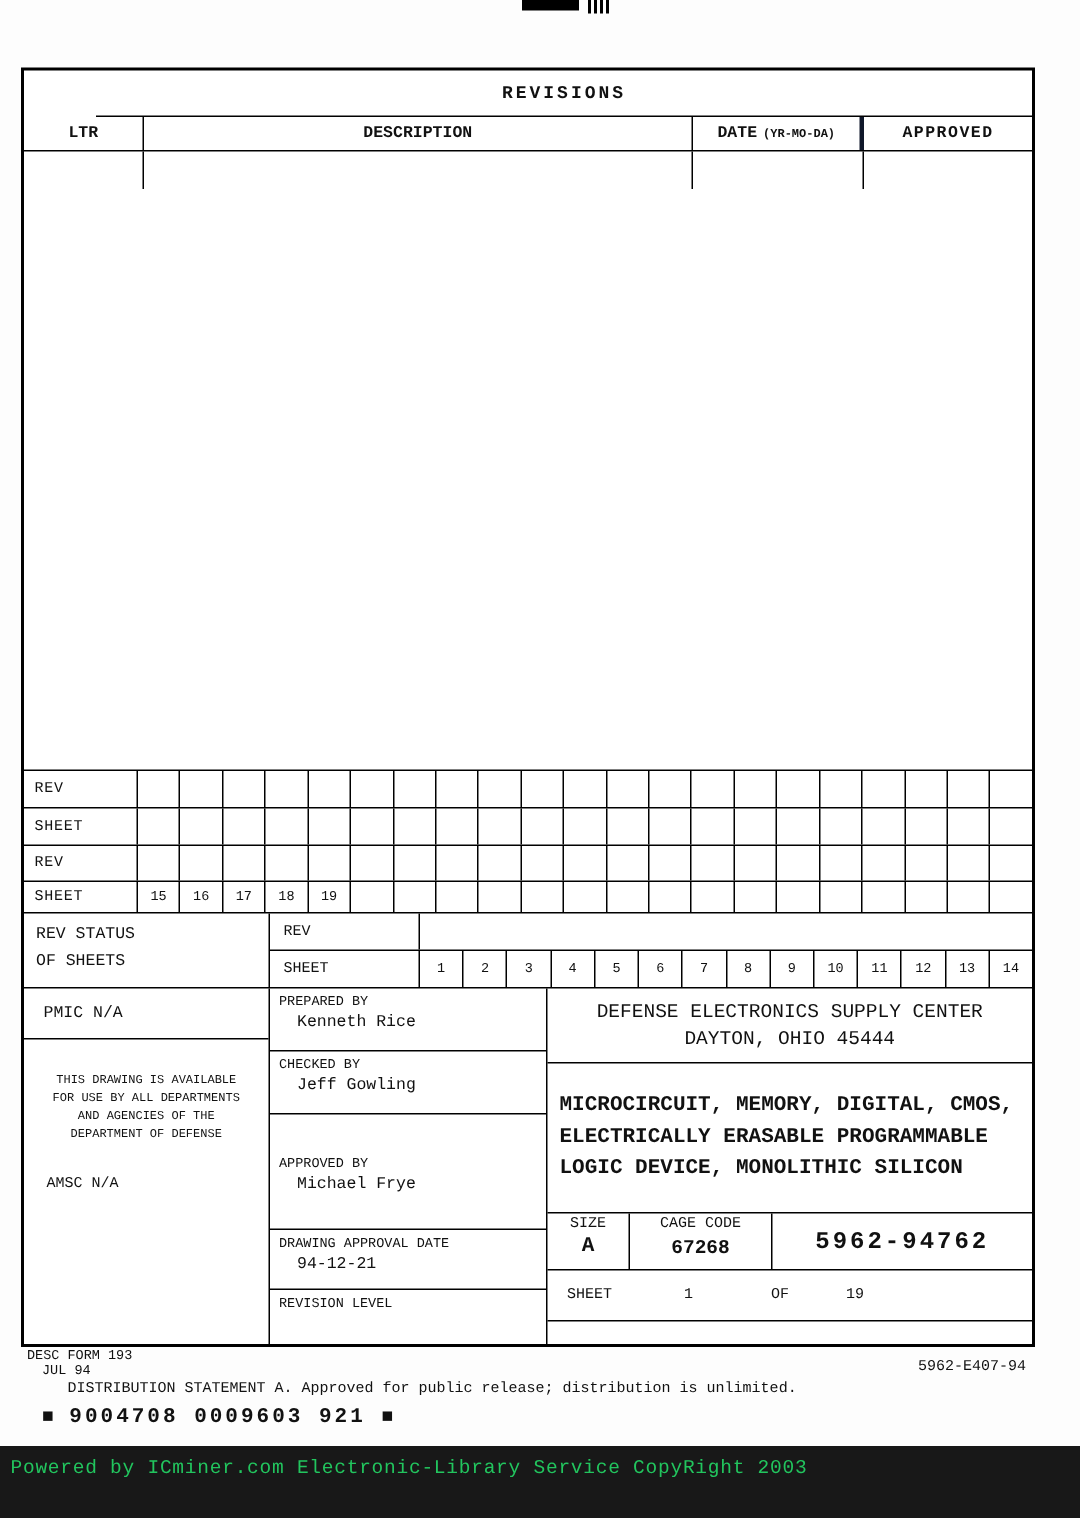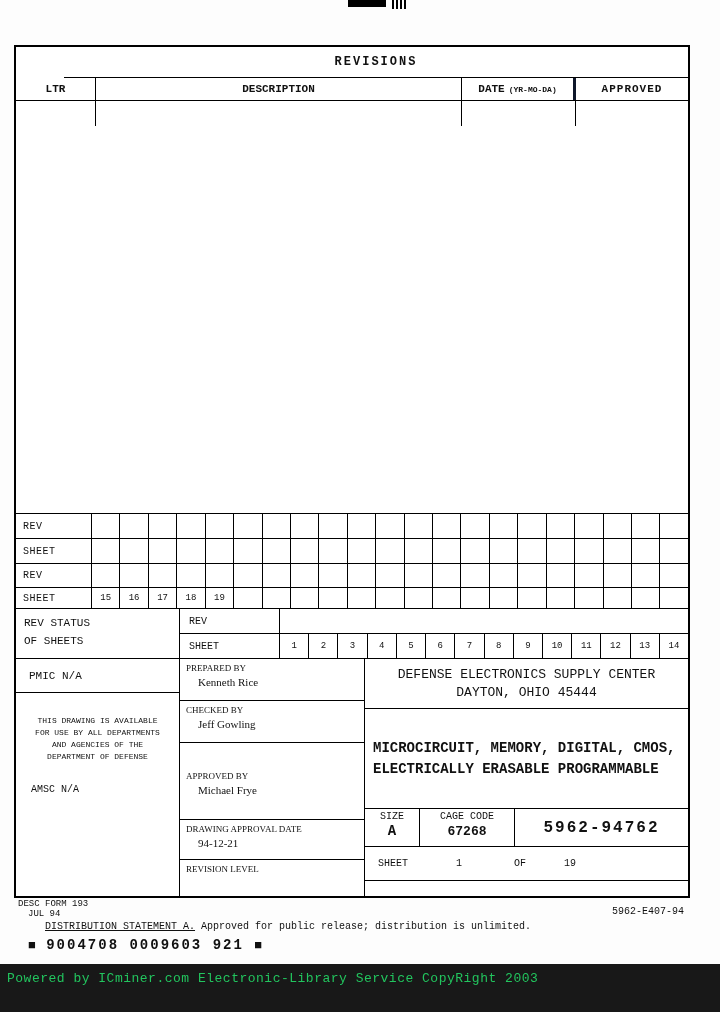--- a/index.html
+++ b/index.html
@@ -59,21 +59,21 @@
   .bottom-block { height:238px; border-top:1px solid #000; display:flex; }
   .bcol-left { width:164px; border-right:1px solid #000; display:flex; flex-direction:column; }
   .pmic { height:34px; border-bottom:1px solid #000; display:flex; align-items:center; padding-left:13px; font-size:11px; }
   .left-rest { flex:1; padding-top:9px; text-align:center; }
   .smd-title div { font-weight:bold; font-size:13px; line-height:17px; letter-spacing:1px; }
   .avail { margin-top:13px; }
   .avail div { font-size:8px; line-height:12px; }
   .amsc { margin-top:21px; text-align:left; padding-left:15px; font-size:10px; }
 
   .bcol-mid { width:185px; border-right:1px solid #000; display:flex; flex-direction:column; }
-  .mid-cell { border-bottom:1px solid #000; padding:4px 0 0 6px; font-size:9px;font-family:Liberation Serif, serif; }
+  .mid-cell { border-bottom:1px solid #000; padding:4px 0 0 6px; font-size:9px; }
   .mid-cell .val { font-size:11px; margin:3px 0 0 12px; }
   .mc-prepared { height:42px; } .mc-checked { height:42px; } .mc-approved { height:53px;margin-top:24px; } .mc-date { height:40px; }
   .mc-rev { flex:1; border-bottom:none; }
 
   .bcol-right { flex:1; display:flex; flex-direction:column; }
   .agency { height:50px; border-bottom:1px solid #000; display:flex; flex-direction:column; align-items:center;
     justify-content:center; font-size:13px; line-height:18px; }
   .device { height:100px; border-bottom:1px solid #000; display:flex; flex-direction:column; justify-content:center;
     padding-left:8px; font-weight:bold; font-size:14px; line-height:21px; }
   .size-row { height:38px; border-bottom:1px solid #000; display:flex; }
@@ -87,21 +87,21 @@
   .sheet-row .v1 { margin-left:48px; }
   .sheet-row .of { margin-left:52px; }
   .sheet-row .v2 { margin-left:38px; }
   .right-filler { flex:1; }
 
   
   .form-id { position:absolute; left:18px; top:899px; font-size:9px; line-height:10px; }
   .form-id .l2 { padding-left:10px; }
   .doc-ref { position:absolute; left:612px; top:906px; font-size:10px; }
   .dist { position:absolute; left:45px; top:921px; font-size:10px; white-space:nowrap; }
-  .dist .u { text-decoration:underline; }
+  .dist .u { }
   .barcode { position:absolute; left:28px; top:937px; font-size:14px; font-weight:bold; letter-spacing:2px; white-space:nowrap; }
   .barcode .blk { font-size:13px; letter-spacing:0; }
 
   .provider-bar { position:absolute; left:0; top:964px; width:720px; height:48px; background:#181818; }
   .provider-bar .txt { position:absolute; left:7px; top:7px; font-size:13px; color:#22c55e; letter-spacing:0.5px; }
 </style>
 </head>
 <body>
 
 <div class="topmark-bar"></div>
@@ -307,20 +307,21 @@
     </div>
 
     <div class="bcol-right">
       <div class="agency">
         <div>DEFENSE ELECTRONICS SUPPLY CENTER</div>
         <div>DAYTON, OHIO  45444</div>
       </div>
       <div class="device">
         <div>MICROCIRCUIT, MEMORY, DIGITAL, CMOS,</div>
         <div>ELECTRICALLY ERASABLE PROGRAMMABLE</div>
+        <div>LOGIC DEVICE, MONOLITHIC SILICON</div>
       </div>
       <div class="size-row">
         <div class="size-cell">
           <div>SIZE</div>
           <div class="val">A</div>
         </div>
         <div class="cage-cell">
           <div>CAGE CODE</div>
           <div class="val">67268</div>
         </div>

